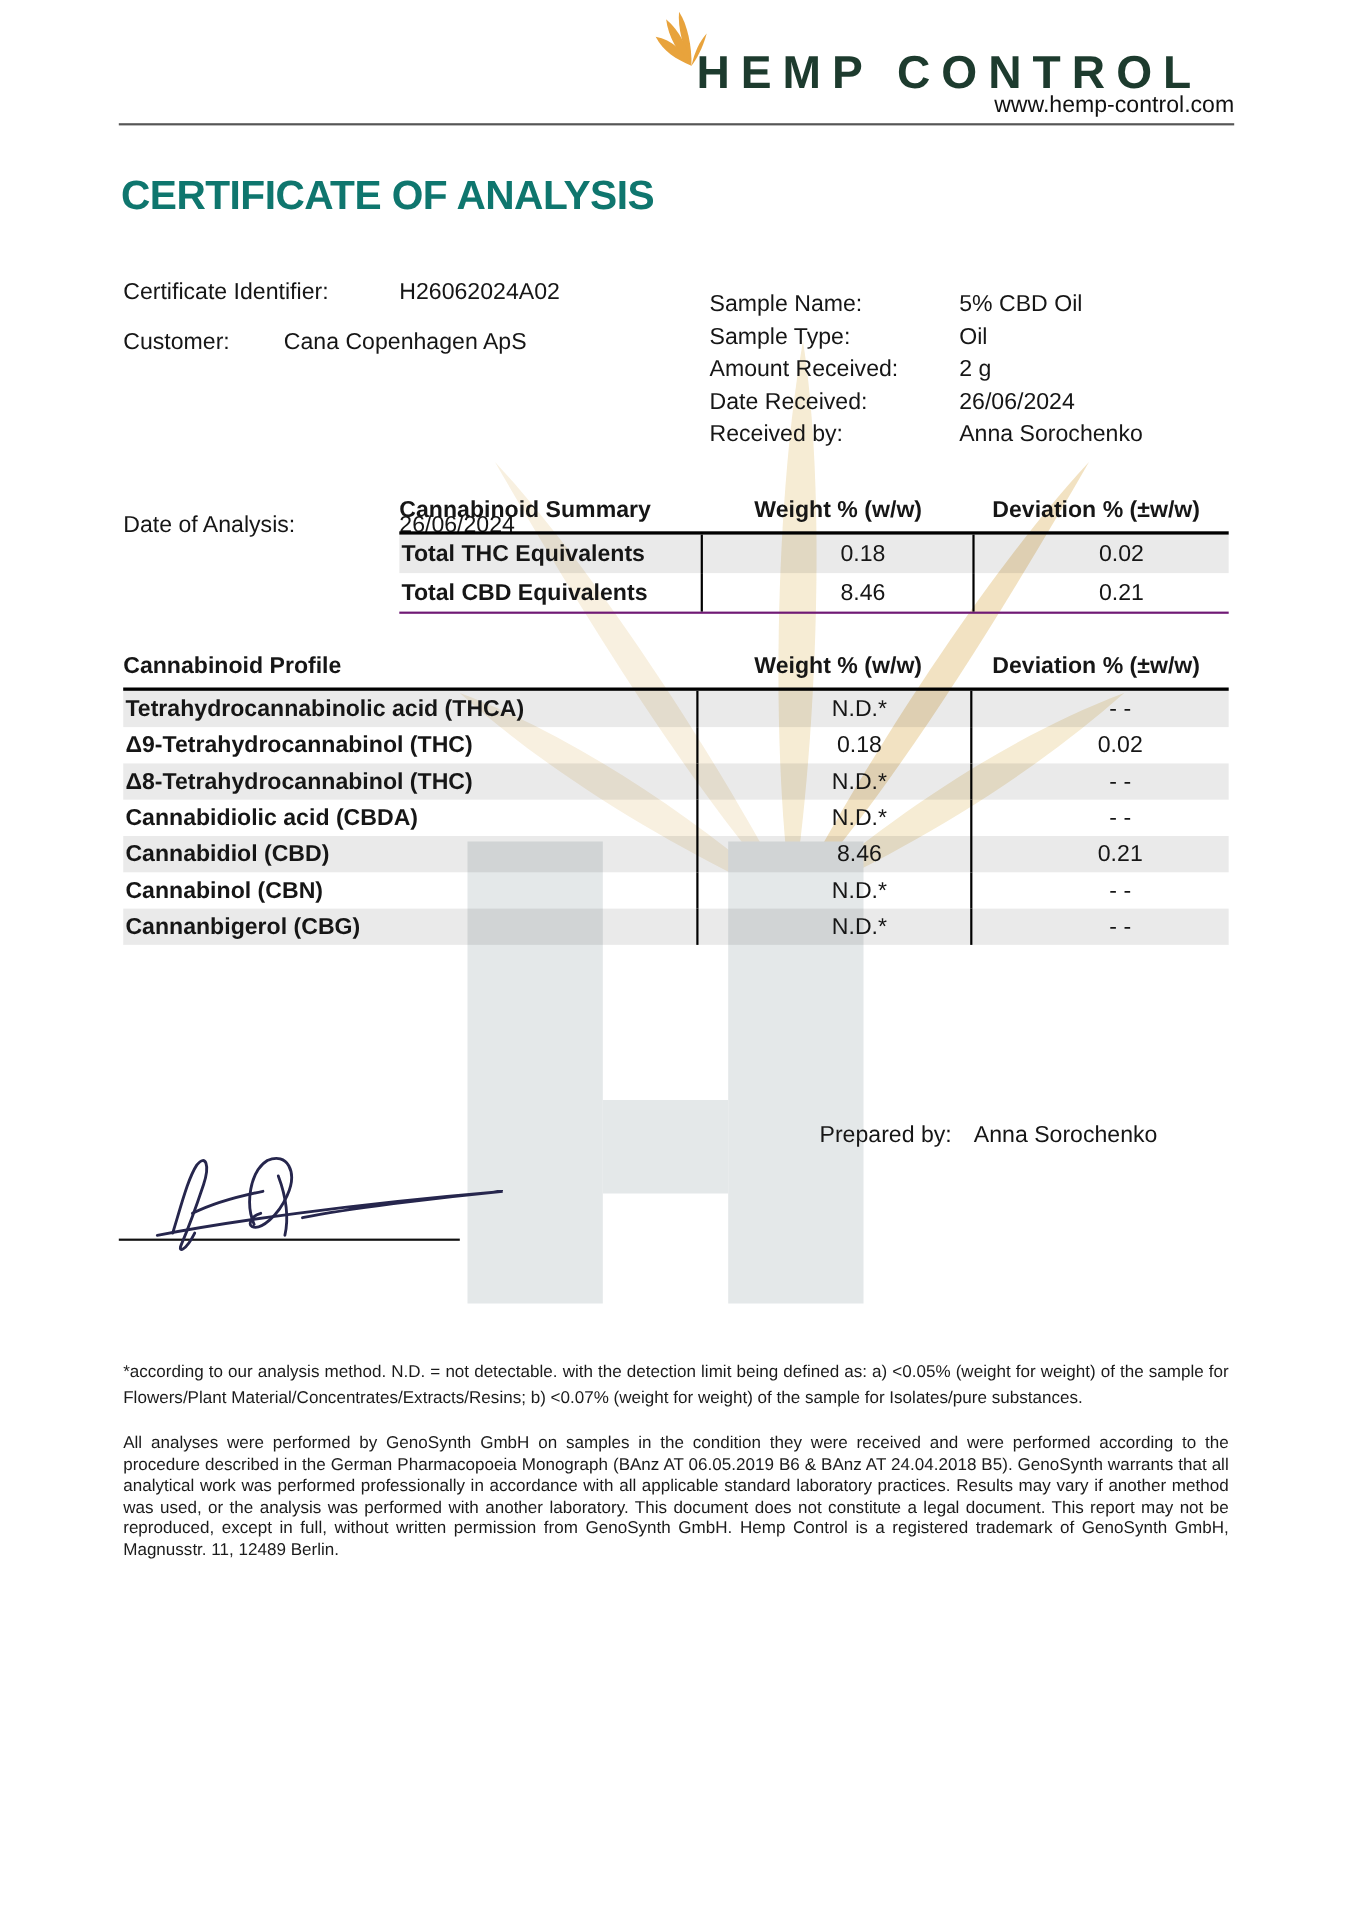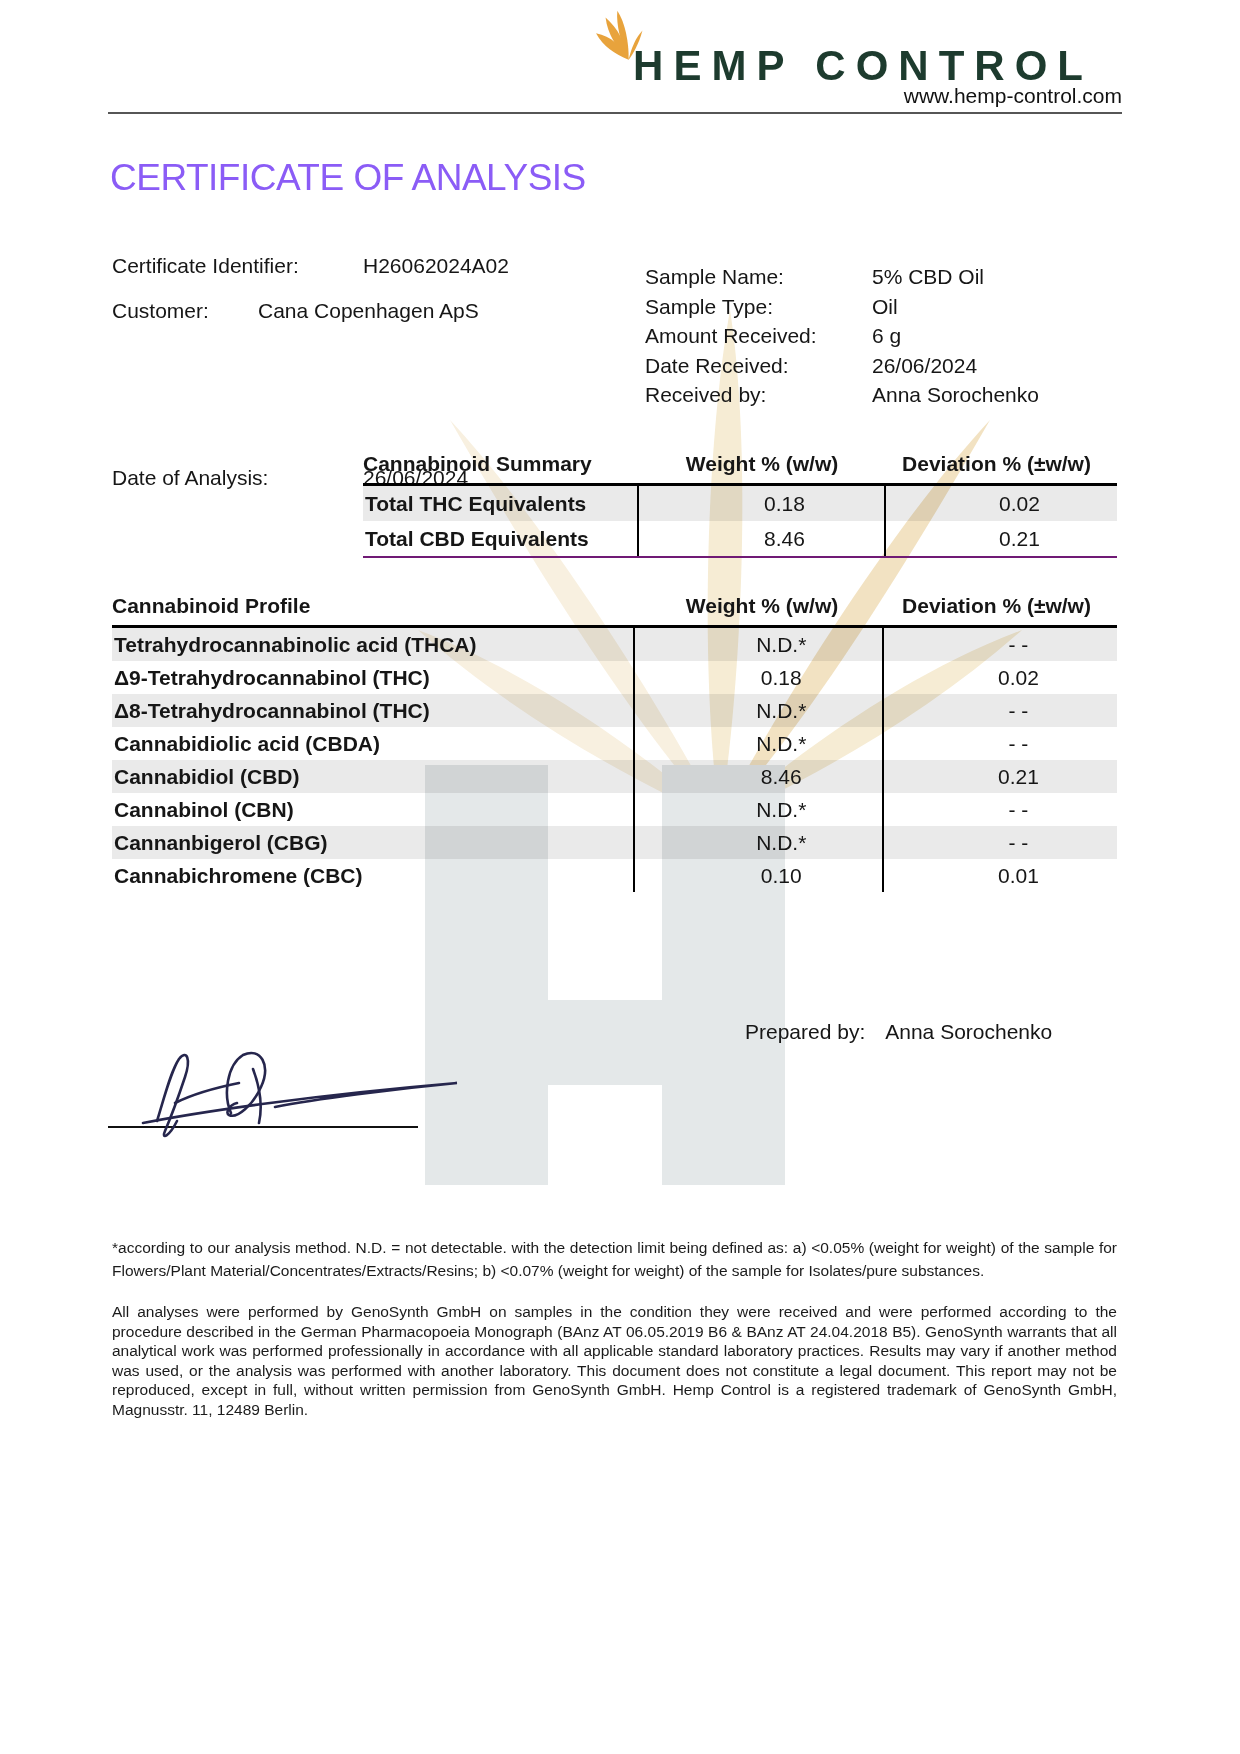--- a/index.html
+++ b/index.html
@@ -13,21 +13,21 @@
   .wm-h .leg-r{position:absolute;left:237px;top:0;width:123px;height:420px;background:#e4e8e9;}
   .wm-h .bar{position:absolute;left:123px;top:235px;width:114px;height:85px;background:#e4e8e9;}
 
   
   .logo-text{position:absolute;top:42px;right:147px;z-index:1;
              font-size:42px;font-weight:700;letter-spacing:10px;color:#1d3b2e;white-space:nowrap;}
   .logo-leaf{position:absolute;left:594px;top:8px;z-index:2;}
   .website{position:absolute;top:84px;right:118px;z-index:1;font-size:21px;color:#111;}
   .header-rule{position:absolute;left:108px;top:112px;width:1014px;border-top:2px solid #565656;z-index:1;}
 
-  .title{position:absolute;left:110px;top:132px;z-index:1;font-size:37px;font-weight:400;letter-spacing:-0.5px;color:#8b5cf6;}
+  .title{position:absolute;left:110px;top:132px;z-index:1;font-size:37px;font-weight:700;letter-spacing:-0.5px;color:#0f766e;}
 
   
   .kv{position:absolute;z-index:1;font-size:21px;white-space:nowrap;margin-top:36px;}
   .kv .k{display:inline-block;}
   .cert-row{left:112px;top:218px;}   .cert-row .k{width:251px;}
   .customer-row{left:112px;top:263px;} .customer-row .k{width:146px;}
   .analysis-row{left:112px;top:430px;} .analysis-row .k{width:251px;}
 
   .samples{position:absolute;left:645px;top:262px;z-index:1;font-size:21px;line-height:29.5px;}
   .samples .sk{display:inline-block;width:227px;}
@@ -111,21 +111,21 @@
   <div class="samples">
   <div class="srow">
     <span class="sk">Sample Name:</span><span class="sv">5% CBD Oil</span>
   </div>
 
   <div class="srow">
     <span class="sk">Sample Type:</span><span class="sv">Oil</span>
   </div>
 
   <div class="srow">
-    <span class="sk">Amount Received:</span><span class="sv">6 g</span>
+    <span class="sk">Amount Received:</span><span class="sv">2 g</span>
   </div>
 
   <div class="srow">
     <span class="sk">Date Received:</span><span class="sv">26/06/2024</span>
   </div>
 
   <div class="srow">
     <span class="sk">Received by:</span><span class="sv">Anna Sorochenko</span>
   </div>
 </div>
@@ -197,25 +197,20 @@
     <div class="c c2">N.D.*</div>
     <div class="c c3">- -</div>
   </div>
 
   <div class="trow">
     <div class="c c1">Cannanbigerol (CBG)</div>
     <div class="c c2">N.D.*</div>
     <div class="c c3">- -</div>
   </div>
 
-  <div class="trow">
-    <div class="c c1">Cannabichromene (CBC)</div>
-    <div class="c c2">0.10</div>
-    <div class="c c3">0.01</div>
-  </div>
 </div>
   </div>
 
   <div class="prepared">
     <span class="k">Prepared by:</span><span class="v">Anna Sorochenko</span>
   </div>
 
   <svg class="signature" width="330" height="115" viewBox="0 0 330 115">
     <g fill="none" stroke="#26264d" stroke-width="2.6" stroke-linecap="round">
       <path d="M22 96 C 30 70 36 46 44 34 C 52 24 56 34 50 52 C 44 70 36 92 30 106 C 26 115 34 112 42 96"></path>

